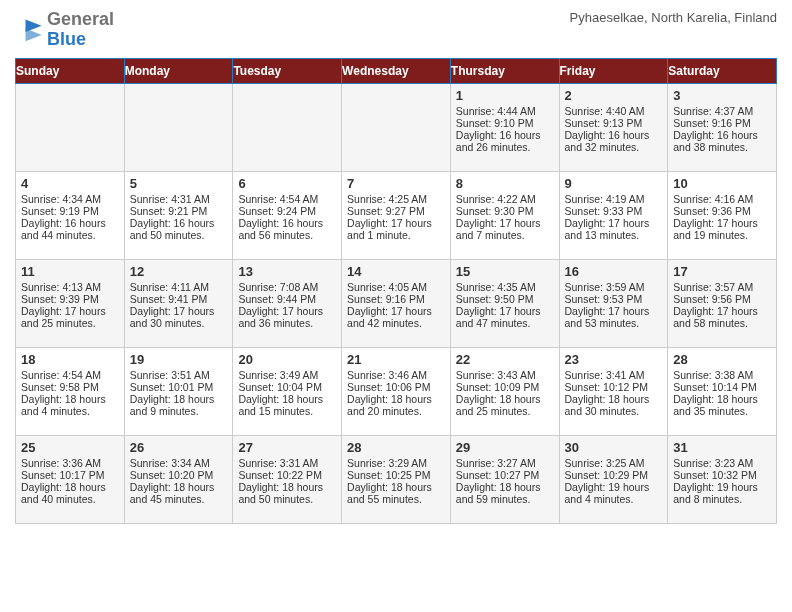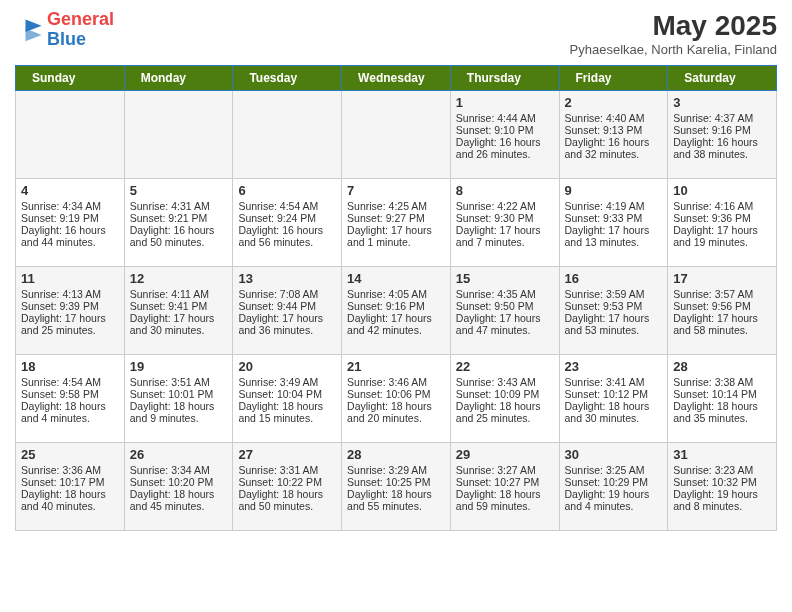--- a/index.html
+++ b/index.html
@@ -21,21 +21,21 @@
       align-items: center;
       gap: 4px;
     }
     .logo-text {
       font-size: 18px;
       font-weight: bold;
       color: #333;
       line-height: 1.1;
     }
     .logo-text span {
-      color: #ef4444;
+      color: #737373;
     }
     .logo-icon {
       width: 28px;
       height: 28px;
     }
     .title-block {
       text-align: right;
     }
     .month-title {
       font-size: 28px;
@@ -46,25 +46,25 @@
       font-size: 13px;
       color: #555;
       padding-left: 20px;
     }
     table {
       width: 100%;
       border-collapse: collapse;
       table-layout: fixed;
     }
     thead th {
-      background: #4d7c0f;
+      background: #7f1d1d;
       color: #fff;
       font-size: 12px;
       font-weight: bold;
-      padding: 5px 16px;
+      padding: 5px 0;
       text-align: left;
       border: 1px solid #2b79c2;
     }
     tbody td {
       border: 1px solid #ccc;
       vertical-align: top;
       padding: 4px 5px;
       font-size: 10.5px;
       color: #333;
       height: 88px;
@@ -96,21 +96,20 @@
 
       <polygon points="15,5 38,14 15,23" fill="#2b79c2"></polygon>
       <polygon points="15,18 38,27 15,36" fill="#2b79c2" opacity="0.6"></polygon>
     </svg>
     <div class="logo-text">
       <div><span>General</span></div>
       <div style="color:#2b79c2;">Blue</div>
     </div>
   </div>
   <div class="title-block">
-    <div class="month-title">May 2025</div>
     <div class="subtitle">Pyhaeselkae, North Karelia, Finland</div>
   </div>
 </div>
 
 <table>
   <thead>
     <tr>
     <th>Sunday</th>
         <th>Monday</th>
         <th>Tuesday</th>

